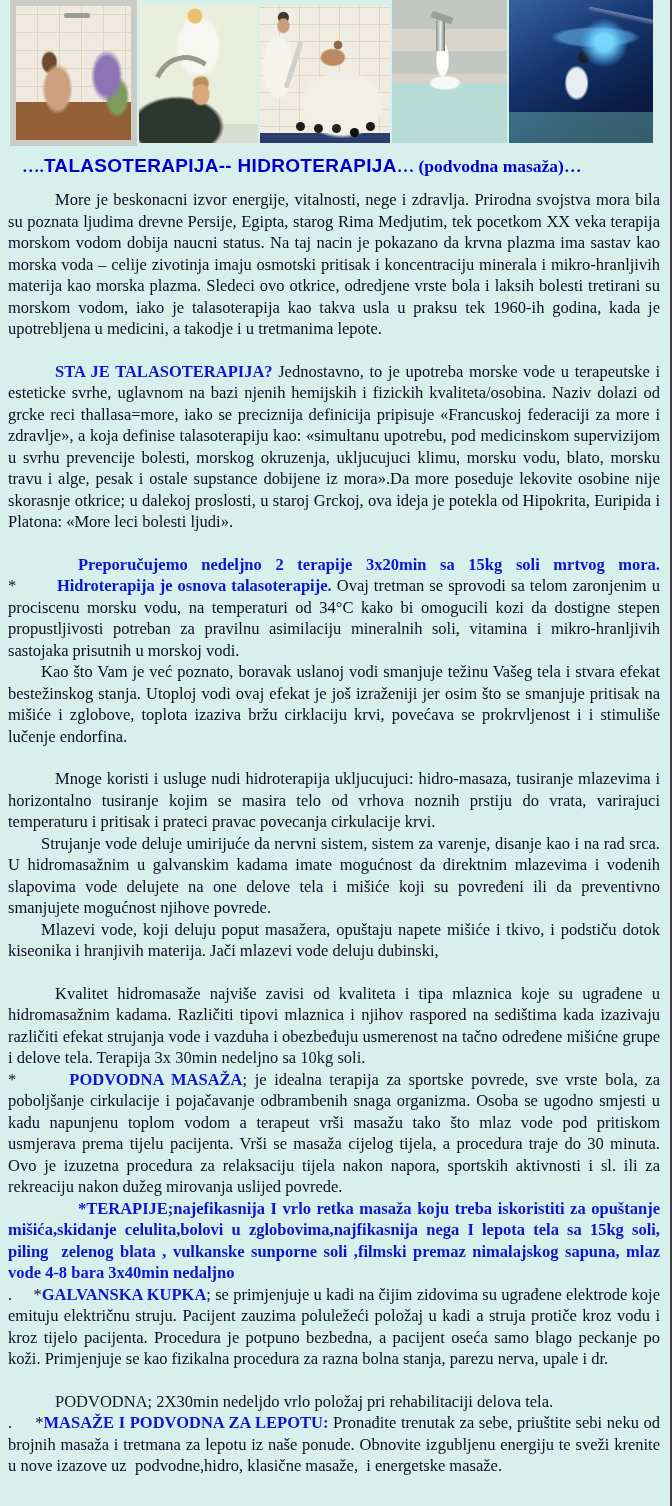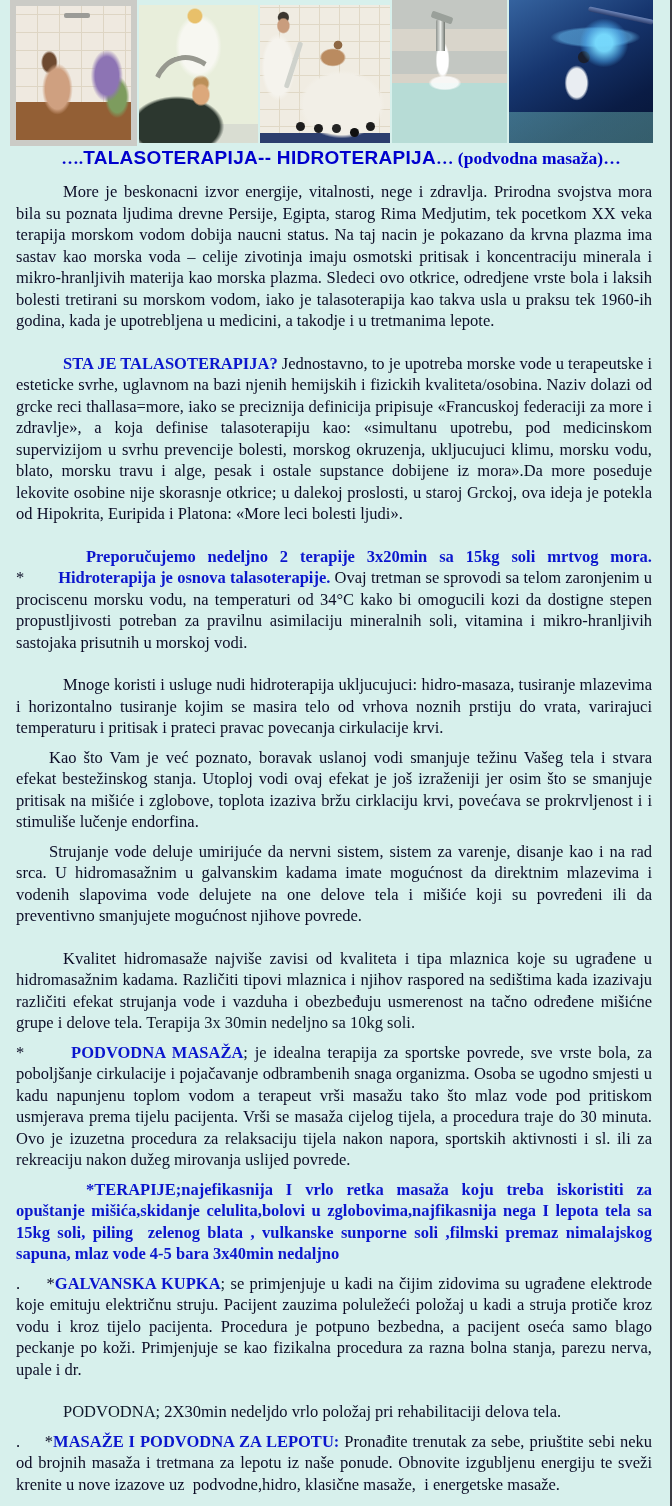--- a/index.html
+++ b/index.html
@@ -72,27 +72,27 @@
       radial-gradient(circle 34px at 66% 30%, rgba(120,220,255,.95) 0 25%, rgba(80,180,250,.45) 55%, rgba(0,0,0,0) 72%),
       radial-gradient(ellipse 60px 14px at 60% 26%, rgba(110,200,250,.5) 0 60%, rgba(0,0,0,0) 75%),
       radial-gradient(ellipse 18px 26px at 47% 58%, #e9edf2 0 55%, rgba(233,237,242,0) 68%),
       radial-gradient(circle 9px at 52% 40%, #1a1f2e 0 60%, rgba(26,31,46,0) 72%),
       linear-gradient(rgba(0,0,0,0) 78%, rgba(140,230,210,.35) 78%),
       linear-gradient(150deg,#35639f 0%,#16356e 40%,#0a1c45 75%,#071535 100%);
   }
   .pipe5{position:absolute;right:0;top:14%;width:46%;height:5px;transform:rotate(12deg);transform-origin:right;
     background:linear-gradient(#6f86b8,#2d3f6e);border-radius:2px;}
   
-  .title{margin:1px 12px 12px 22px;white-space:pre-wrap;text-align:center;}
+  .title{margin:9px 12px 12px 22px;white-space:pre-wrap;}
   .t-dots{font-weight:bold;font-size:17.5px;color:#0000cd;}
   .t-main{font-family:"Liberation Sans", sans-serif;font-weight:bold;font-size:19px;letter-spacing:.3px;color:#0000cd;}
   .t-sub{font-weight:bold;font-size:17.5px;color:#0000cd;}
   
   .doc{padding:0 12px 14px 8px;font-size:16.5px;line-height:21.5px;}
-  .para{margin:8px;text-align:justify;white-space:pre-wrap;}
+  .para{margin:0;text-align:justify;white-space:pre-wrap;}
   .gap{margin-top:21px;}
   .ind-md{text-indent:33px;}
   .ind-lg{text-indent:47px;}
   .ind-xl{text-indent:70px;}
   .blue-b{color:#0b16cd;font-weight:bold;}
   .blue{color:#0f172a;}
 </style>
 </head>
 <body>
 
@@ -123,33 +123,34 @@
 <div class="title"><span class="t-dots">….</span><span class="t-main">TALASOTERAPIJA-- HIDROTERAPIJA</span><span class="t-dots">… </span><span class="t-sub">(podvodna masaža)…</span></div>
 
 <div class="doc">
 
   <p class="para ind-lg"><span>More je beskonacni izvor energije, vitalnosti, nege i zdravlja. Prirodna svojstva mora bila su poznata ljudima drevne Persije, Egipta, starog Rima Medjutim, tek pocetkom XX veka terapija morskom vodom dobija naucni status. Na taj nacin je pokazano da krvna plazma ima sastav kao morska voda – celije zivotinja imaju osmotski pritisak i koncentraciju minerala i mikro-hranljivih materija kao morska plazma. Sledeci ovo otkrice, odredjene vrste bola i laksih bolesti tretirani su morskom vodom, iako je talasoterapija kao takva usla u praksu tek 1960-ih godina, kada je upotrebljena u medicini, a takodje i u tretmanima lepote.</span></p>
 
   <p class="para ind-lg gap"><span class="blue-b">STA JE TALASOTERAPIJA? </span><span>Jednostavno, to je upotreba morske vode u terapeutske i esteticke svrhe, uglavnom na bazi njenih hemijskih i fizickih kvaliteta/osobina. Naziv dolazi od grcke reci thallasa=more, iako se preciznija definicija pripisuje «Francuskoj federaciji za more i zdravlje», a koja definise talasoterapiju kao: «simultanu upotrebu, pod medicinskom supervizijom u svrhu prevencije bolesti, morskog okruzenja, ukljucujuci klimu, morsku vodu, blato, morsku travu i alge, pesak i ostale supstance dobijene iz mora».Da more poseduje lekovite osobine nije skorasnje otkrice; u dalekoj proslosti, u staroj Grckoj, ova ideja je potekla od Hipokrita, Euripida i Platona: «More leci bolesti ljudi».</span></p>
 
   <p class="para ind-xl gap"><span class="blue-b">Preporučujemo nedeljno 2 terapije 3x20min sa 15kg soli mrtvog mora.</span><span>                                   *        </span><span class="blue-b">Hidroterapija je osnova talasoterapije. </span><span>Ovaj tretman se sprovodi sa telom zaronjenim u prociscenu morsku vodu, na temperaturi od 34°C kako bi omogucili kozi da dostigne stepen propustljivosti potreban za pravilnu asimilaciju mineralnih soli, vitamina i mikro-hranljivih sastojaka prisutnih u morskoj vodi.</span></p>
 
+  <p class="para ind-md"><span>Kao što Vam je već poznato, boravak uslanoj vodi smanjuje težinu Vašeg tela i stvara efekat bestežinskog stanja. Utoploj vodi ovaj efekat je još izraženiji jer osim što se smanjuje pritisak na mišiće i zglobove, toplota izaziva bržu cirklaciju krvi, povećava se prokrvljenost i i stimuliše lučenje endorfina.</span></p>
+
   <p class="para ind-lg gap"><span>Mnoge koristi i usluge nudi hidroterapija ukljucujuci: hidro-masaza, tusiranje mlazevima i horizontalno tusiranje kojim se masira telo od vrhova noznih prstiju do vrata, varirajuci temperaturu i pritisak i prateci pravac povecanja cirkulacije krvi.</span></p>
-
-  <p class="para ind-md"><span>Kao što Vam je već poznato, boravak uslanoj vodi smanjuje težinu Vašeg tela i stvara efekat bestežinskog stanja. Utoploj vodi ovaj efekat je još izraženiji jer osim što se smanjuje pritisak na mišiće i zglobove, toplota izaziva bržu cirklaciju krvi, povećava se prokrvljenost i i stimuliše lučenje endorfina.</span></p>
 
   <p class="para ind-md"><span>Strujanje vode deluje umirijuće da nervni sistem, sistem za varenje, disanje kao i na rad srca. U hidromasažnim u galvanskim kadama imate mogućnost da direktnim mlazevima i vodenih slapovima vode delujete na one delove tela i mišiće koji su povređeni ili da preventivno smanjujete mogućnost njihove povrede.</span></p>
 
+  <p class="para ind-md"><span>Mlazevi vode, koji deluju poput masažera, opuštaju napete mišiće i tkivo, i podstiču dotok kiseonika i hranjivih materija. Jači mlazevi vode deluju dubinski,</span></p>
 
 
   <p class="para ind-lg gap"><span>Kvalitet hidromasaže najviše zavisi od kvaliteta i tipa mlaznica koje su ugrađene u hidromasažnim kadama. Različiti tipovi mlaznica i njihov raspored na sedištima kada izazivaju različiti efekat strujanja vode i vazduha i obezbeđuju usmerenost na tačno određene mišićne grupe i delove tela. </span><span class="blue">Terapija 3x 30min nedeljno sa 10kg soli.</span></p>
 
   <p class="para"><span>*       </span><span class="blue-b">PODVODNA MASAŽA</span><span class="blue">; </span><span>je idealna terapija za sportske povrede, sve vrste bola, za poboljšanje cirkulacije i pojačavanje odbrambenih snaga organizma. Osoba se ugodno smjesti u kadu napunjenu toplom vodom a terapeut vrši masažu tako što mlaz vode pod pritiskom usmjerava prema tijelu pacijenta. Vrši se masaža cijelog tijela, a procedura traje do 30 minuta. Ovo je izuzetna procedura za relaksaciju tijela nakon napora, sportskih aktivnosti i sl. ili za rekreaciju nakon dužeg mirovanja uslijed povrede.</span></p>
 
-  <p class="para ind-xl"><span class="blue-b">*TERAPIJE;najefikasnija I vrlo retka masaža koju treba iskoristiti za opuštanje mišića,skidanje celulita,bolovi u zglobovima,najfikasnija nega I lepota tela sa 15kg soli, piling  zelenog blata , vulkanske sunporne soli ,filmski premaz nimalajskog sapuna, mlaz vode 4-5 bara 3x40min nedaljno</span></p>
+  <p class="para ind-xl"><span class="blue-b">*TERAPIJE;najefikasnija I vrlo retka masaža koju treba iskoristiti za opuštanje mišića,skidanje celulita,bolovi u zglobovima,najfikasnija nega I lepota tela sa 15kg soli, piling  zelenog blata , vulkanske sunporne soli ,filmski premaz nimalajskog sapuna, mlaz vode 4-8 bara 3x40min nedaljno</span></p>
 
   <p class="para"><span>.     *</span><span class="blue-b">GALVANSKA KUPKA</span><span class="blue">; </span><span>se primjenjuje u kadi na čijim zidovima su ugrađene elektrode koje emituju električnu struju. Pacijent zauzima poluležeći položaj u kadi a struja protiče kroz vodu i kroz tijelo pacijenta. Procedura je potpuno bezbedna, a pacijent oseća samo blago peckanje po koži. Primjenjuje se kao fizikalna procedura za razna bolna stanja, parezu nerva, upale i dr.</span></p>
 
   <p class="para ind-lg gap"><span class="blue">PODVODNA;</span><span> 2X30min nedeljdo vrlo položaj pri rehabilitaciji delova tela.</span></p>
 
   <p class="para"><span>.     *</span><span class="blue-b">MASAŽE I PODVODNA ZA LEPOTU:</span><span> Pronađite trenutak za sebe, priuštite sebi neku od brojnih masaža i tretmana za lepotu iz naše ponude. Obnovite izgubljenu energiju te sveži krenite u nove izazove uz  podvodne,hidro, klasične masaže,  i energetske masaže.</span></p>
 
 </div>
 
 </body></html>

